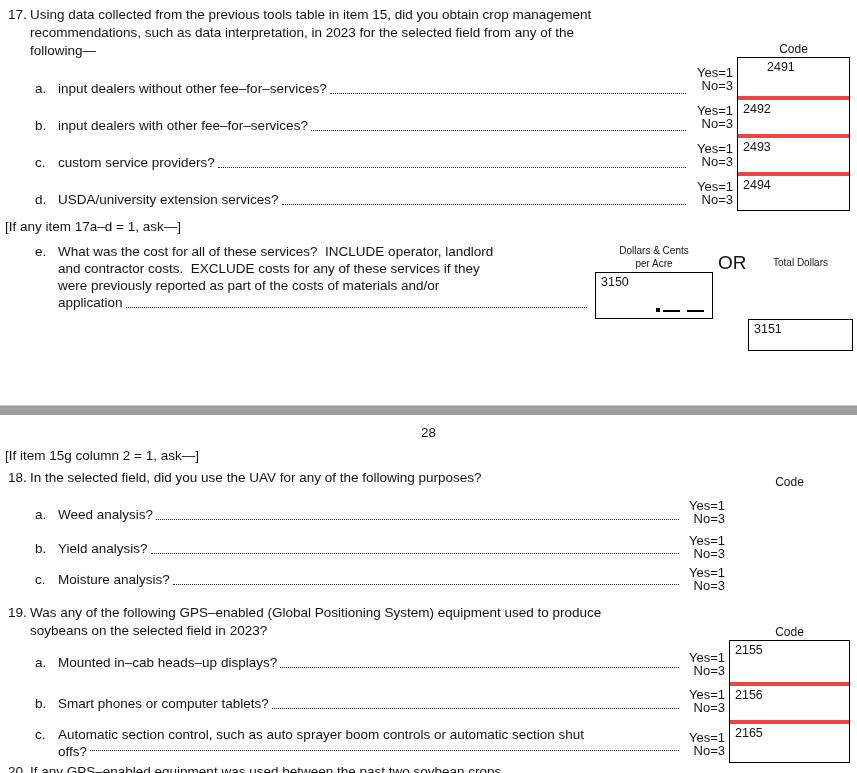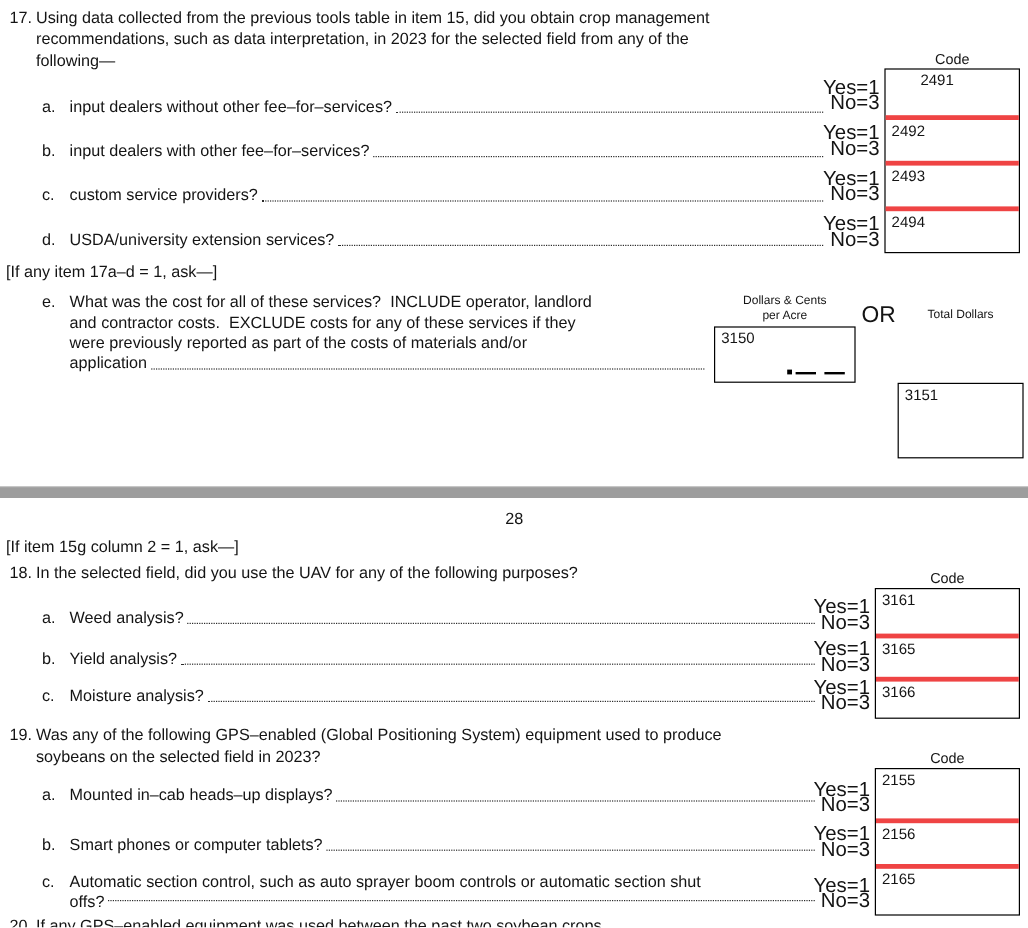--- a/index.html
+++ b/index.html
@@ -21,21 +21,21 @@
   .row .letter{flex:none;width:23px;}
   .row .rtext{flex:none;white-space:pre;}
   .leader{flex:1 1 auto;border-bottom:1.6px dotted #2a2a2a;margin:0 1px 3px 3px;min-width:10px;}
   
   .code-label{font-size:12px;text-align:center;}
   .code-box{border:1px solid #000;box-sizing:border-box;background:#fff;}
   .code-cell{border-top:4px solid #ef4444;box-sizing:border-box;position:relative;}
   .code-cell:first-child{border-top:none;}
   .code-val{position:absolute;left:5px;top:2px;font-size:12.5px;}
   
-  .yesno{font-size:17px;line-height:13px;text-align:right;}
+  .yesno{font-size:13px;line-height:13px;text-align:right;}
   
   .money-hdr{font-size:10px;line-height:13px;text-align:center;}
   .or{font-size:19px;}
   .money-box{border:1px solid #000;box-sizing:border-box;position:relative;background:#fff;}
   .dec-group{position:absolute;right:8px;bottom:6px;display:flex;align-items:flex-end;}
   .dec-dot{width:4px;height:4px;background:#000;margin:0 3px 0 0;}
   .dash{width:17px;height:9px;border-bottom:2px solid #000;}
   .dash+.dash{margin-left:7px;}
   
   .divider{background:#9d9d9d;border-top:1px solid #c6c6c6;box-sizing:border-box;}
@@ -135,49 +135,38 @@
   <div class="money-hdr abs" style="left:748px;top:256px;width:105px;">Total Dollars</div>
 
   <div class="money-box abs" style="left:595px;top:272px;width:118px;height:47px;">
     <span class="code-val">3150</span>
     <span class="dec-group">
       <span class="dec-dot"></span>
       <span class="dash"></span>
       <span class="dash"></span>
     </span>
   </div>
-  <div class="money-box abs" style="left:748px;top:272px;width:105px;height:63px;">
+  <div class="money-box abs" style="left:748px;top:272px;width:105px;height:32px;">
     <span class="code-val">3151</span>
   </div>
 
   <div class="divider abs" style="left:0;top:405px;width:857px;height:10px;"></div>
   <div class="pagenum abs" style="left:0;top:425px;width:857px;">28</div>
 
   <div class="cond abs" style="left:5px;top:448px;">[If item 15g column 2 = 1, ask—]</div>
 
   <div class="q abs" style="left:8px;top:469px;width:680px;">
     <span class="qnum">18.</span>
     <div class="qtext">
       <div>In the selected field, did you use the UAV for any of the following purposes?</div>
     </div>
   </div>
 
   <div class="code-label abs" style="left:729px;top:475px;width:121px;">Code</div>
 
-  <div class="code-box abs" style="left:729px;top:490px;width:121px;">
-    <div class="code-cell" style="height:37px;">
-      <span class="code-val">3161</span>
-    </div>
-    <div class="code-cell" style="height:36px;">
-      <span class="code-val">3165</span>
-    </div>
-    <div class="code-cell" style="height:34px;">
-      <span class="code-val">3166</span>
-    </div>
-  </div>
 
   <div class="yesno abs" style="left:632px;top:499px;width:93px;">
     <div>Yes=1</div>
       <div>No=3</div>
   </div>
   <div class="yesno abs" style="left:632px;top:534px;width:93px;">
     <div>Yes=1</div>
       <div>No=3</div>
   </div>
   <div class="yesno abs" style="left:632px;top:566px;width:93px;">

